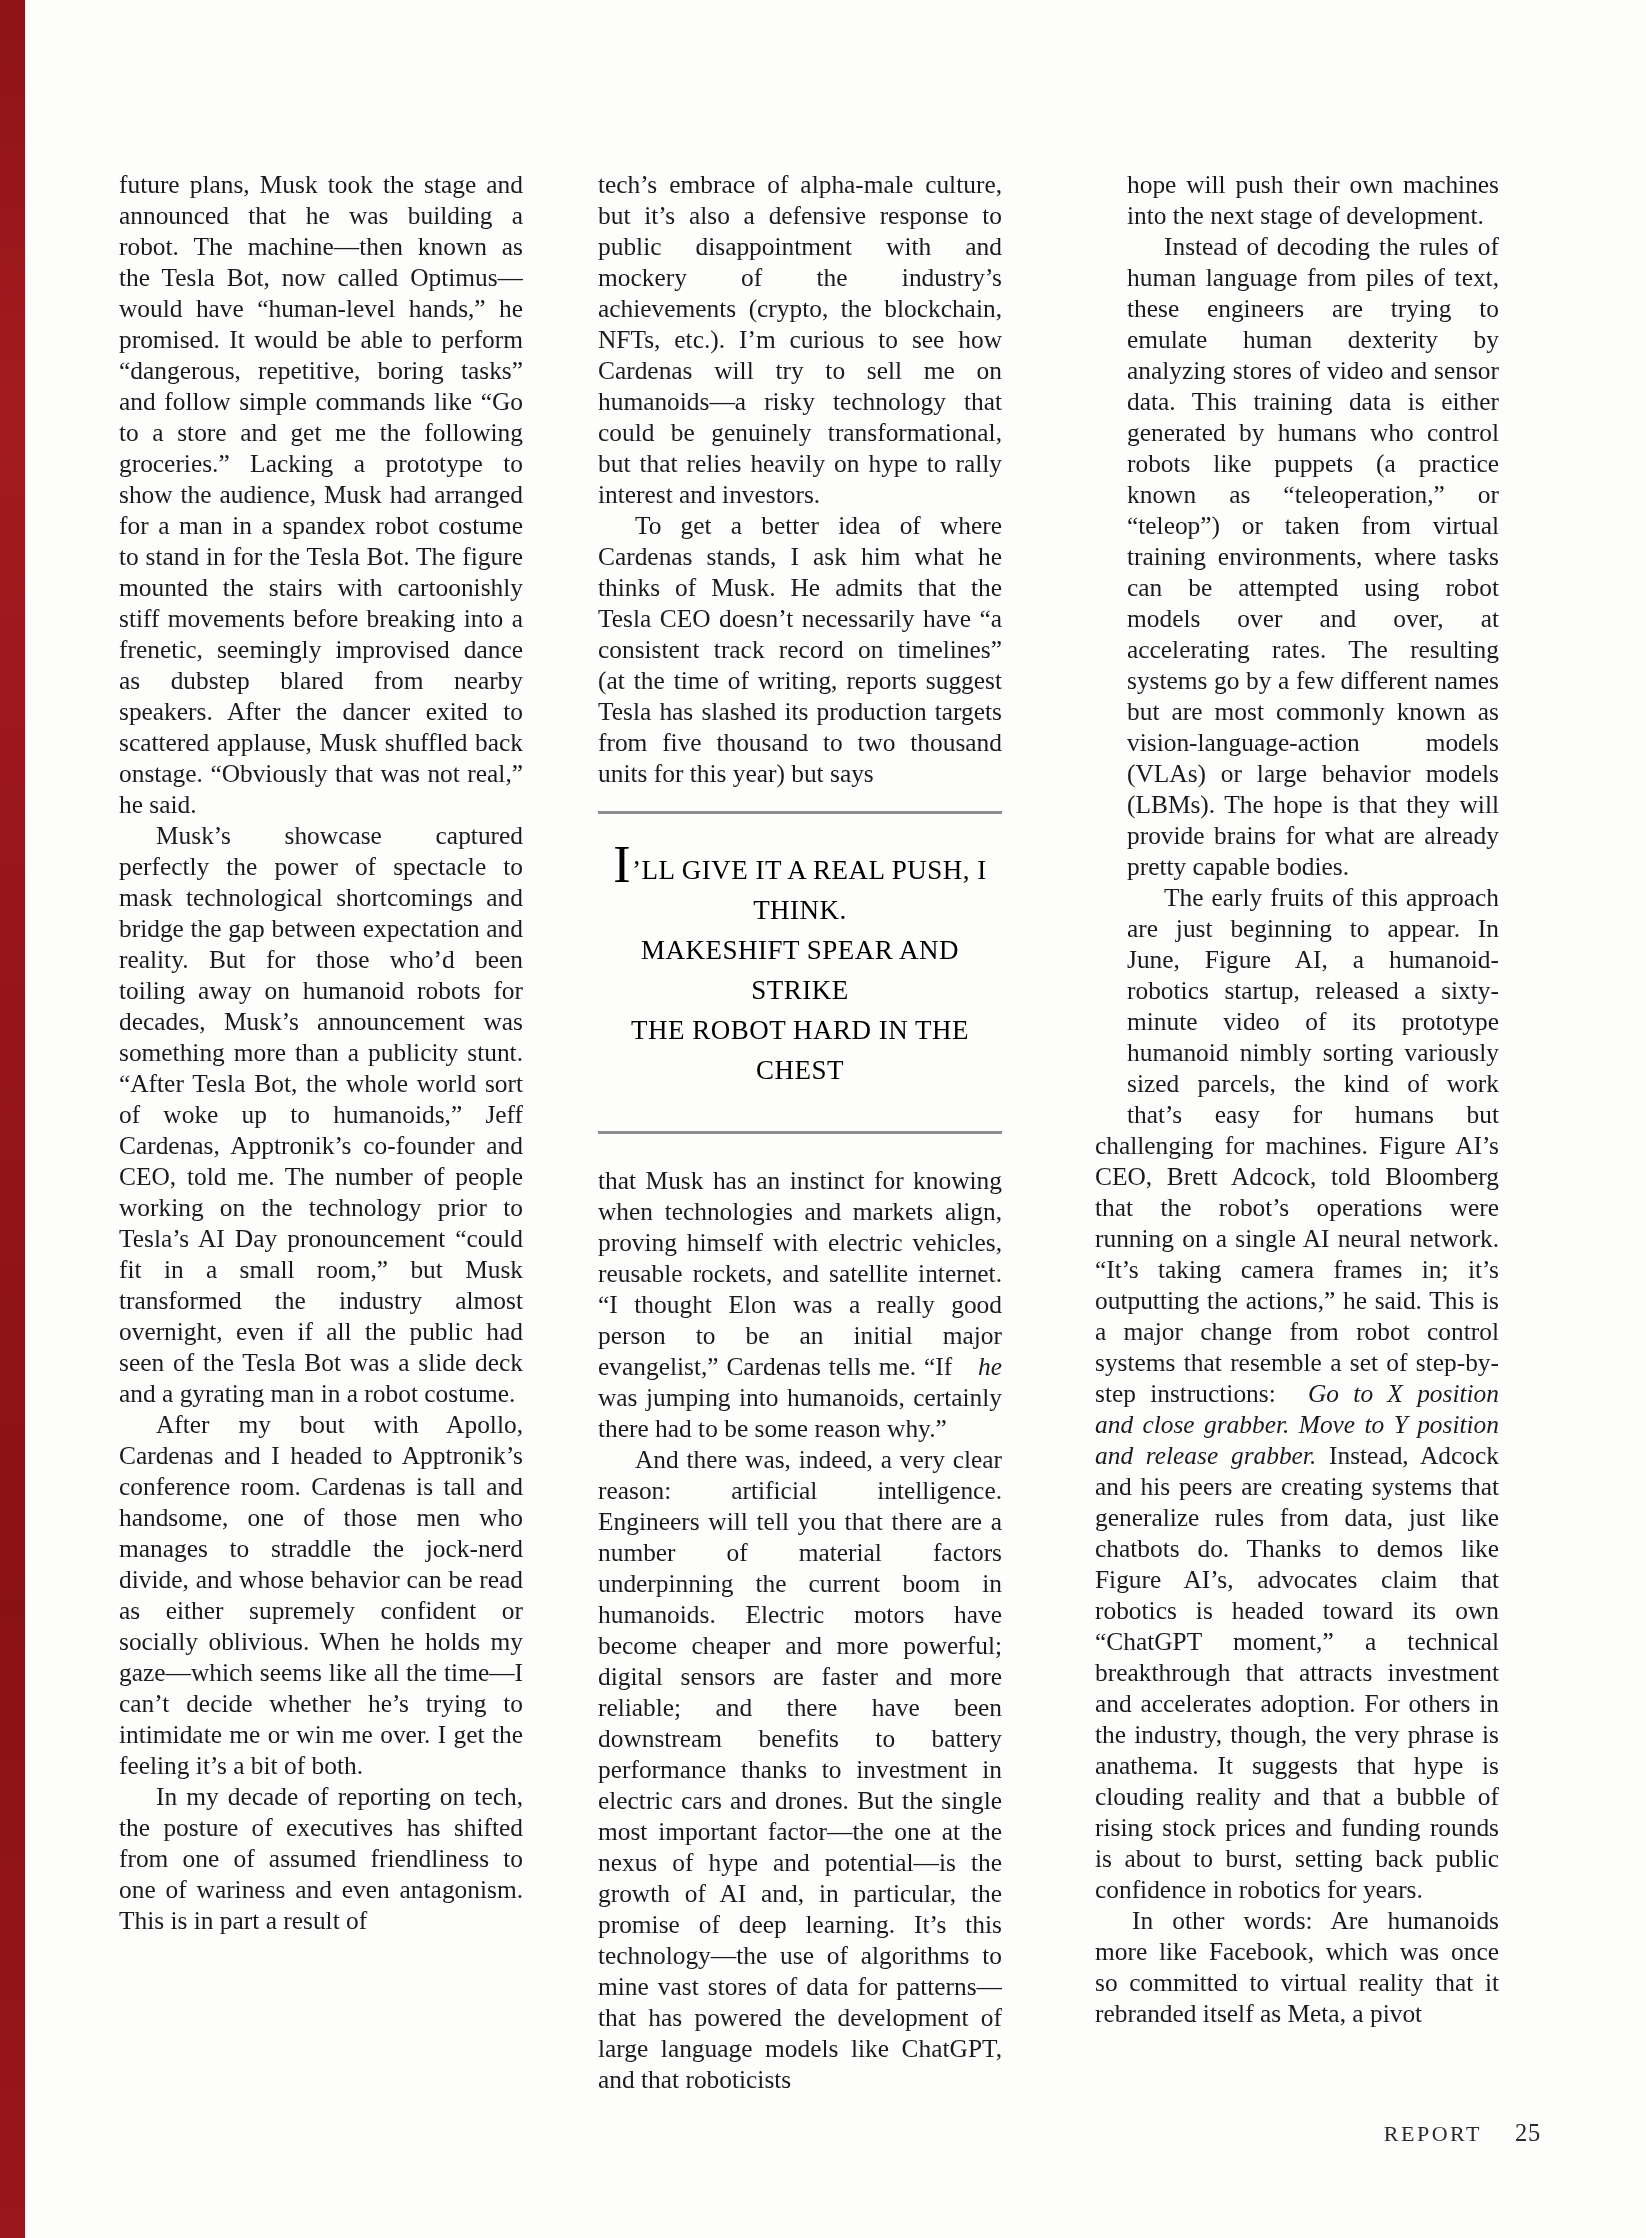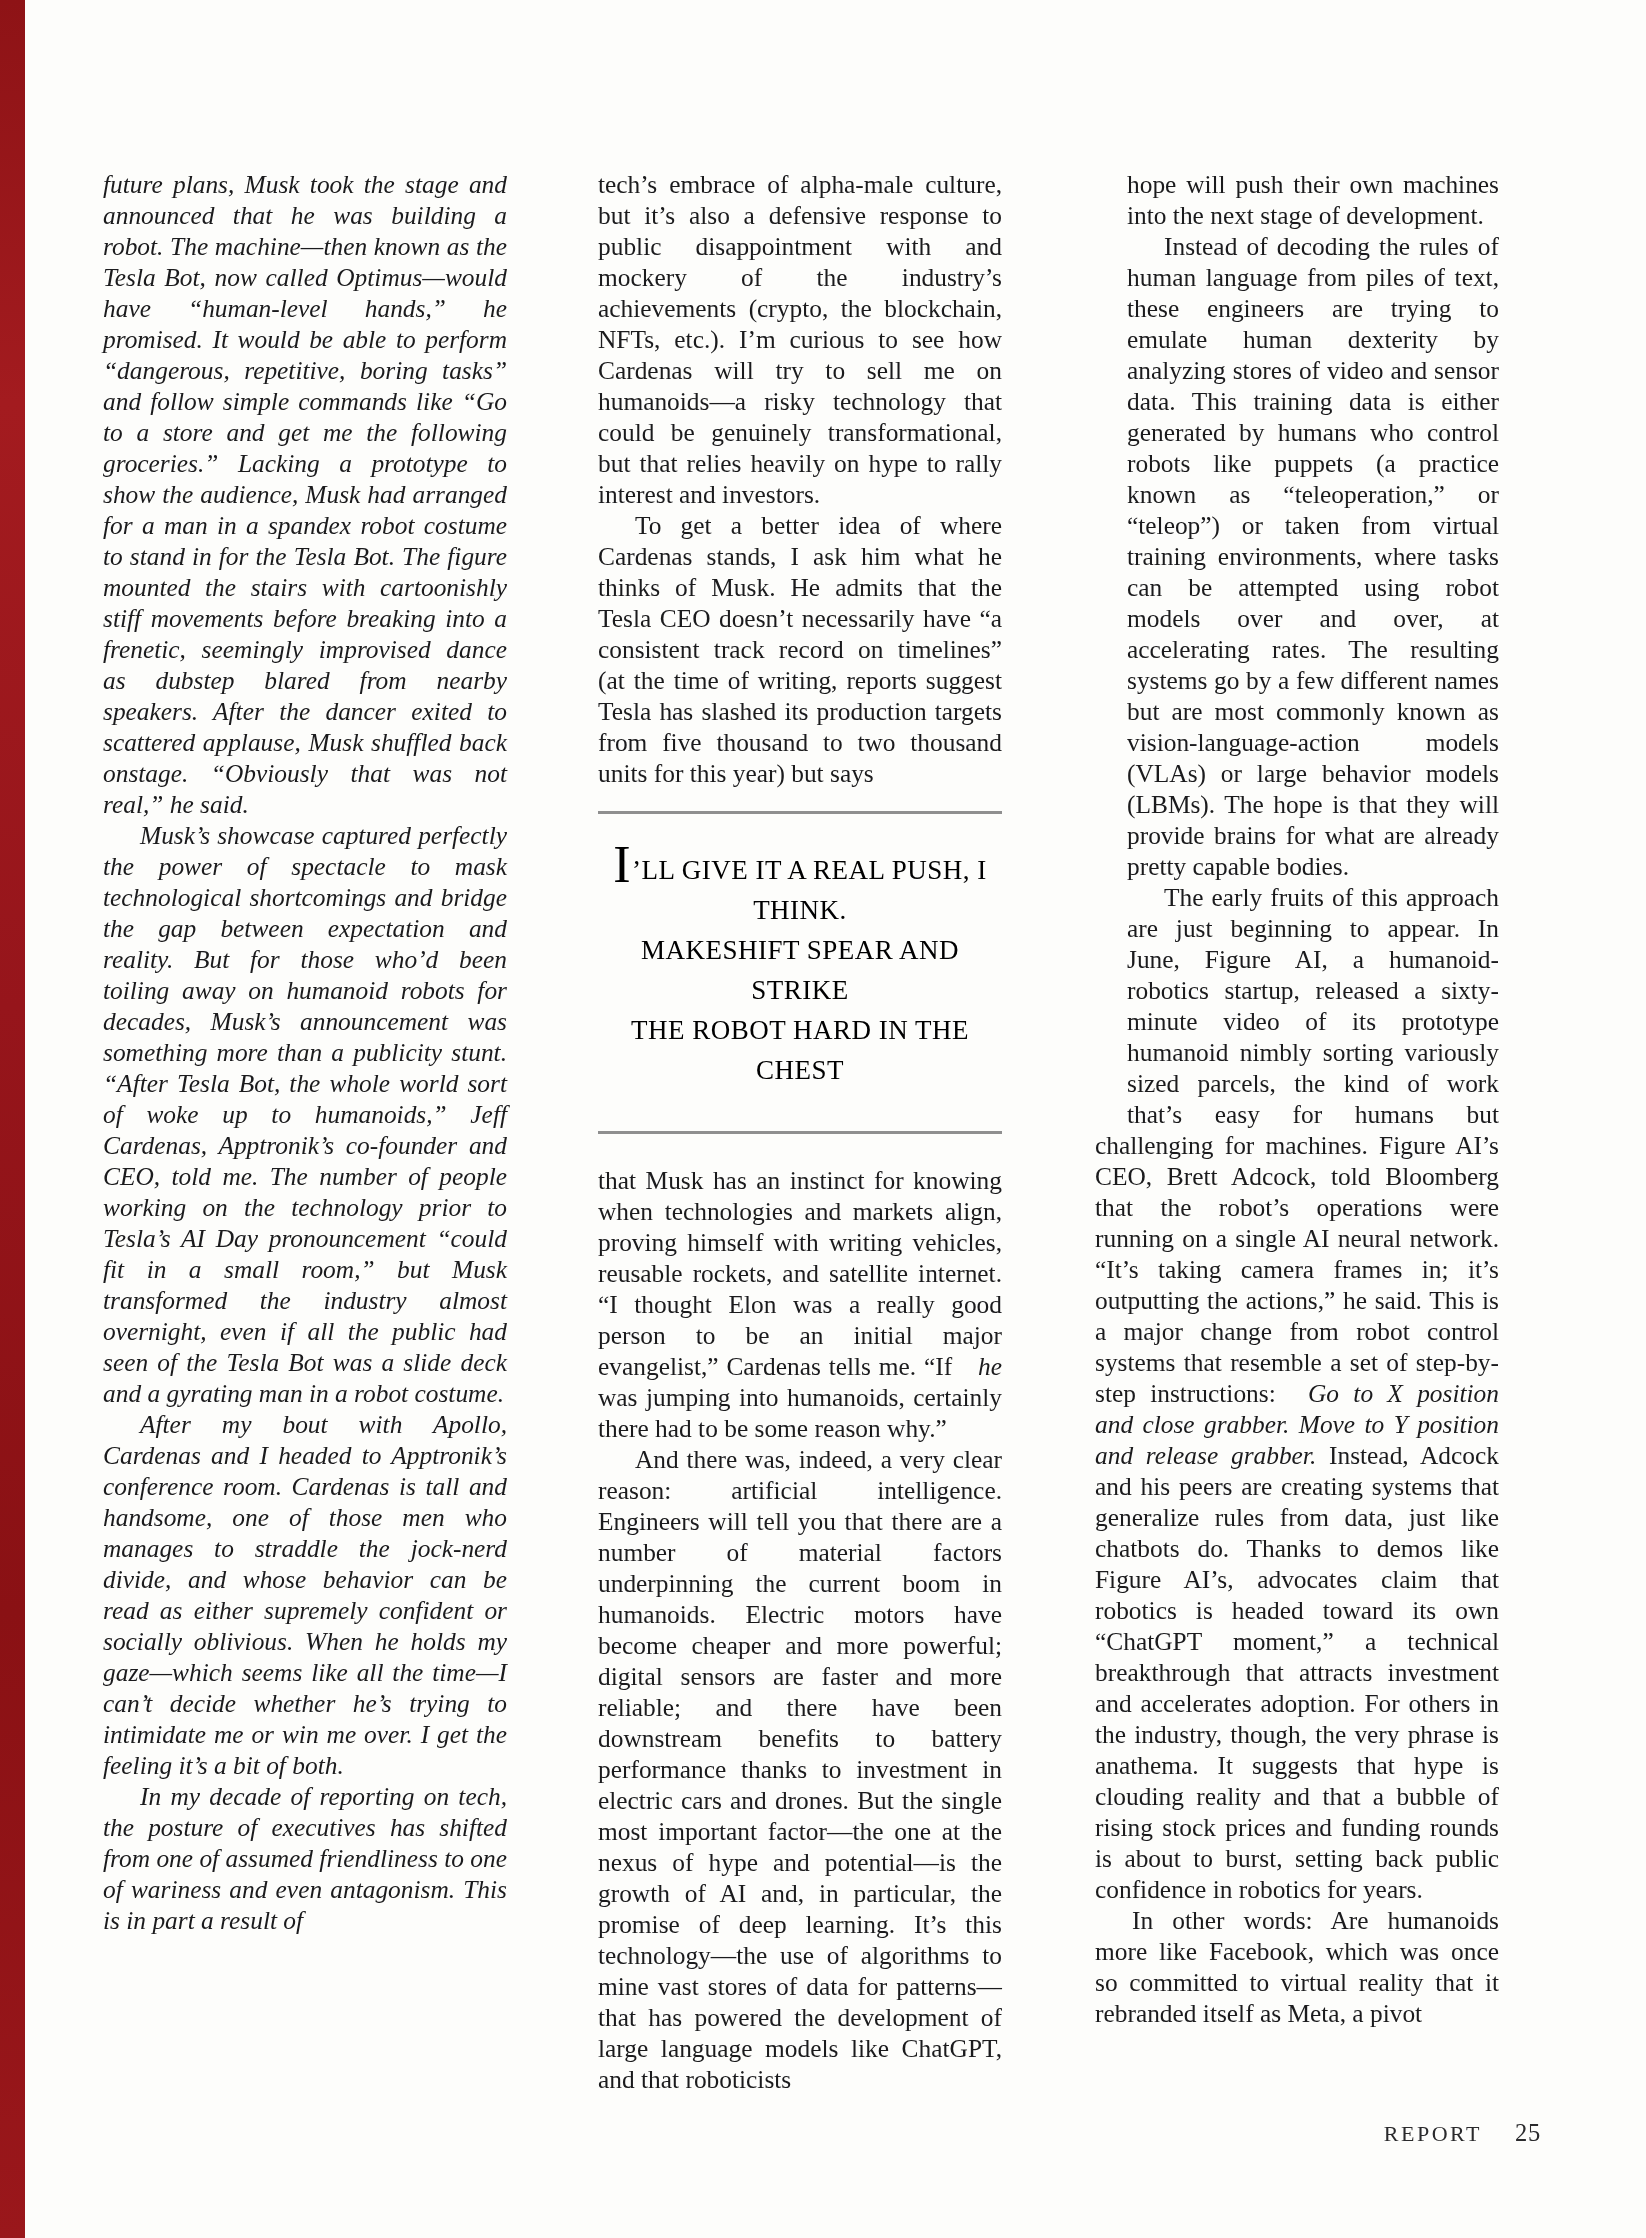--- a/index.html
+++ b/index.html
@@ -13,21 +13,21 @@
     background:linear-gradient(180deg,#8e1316 0%,#a31b1f 18%,#96151b 45%,#8a1114 72%,#9a171b 100%);
   }
   .col{
     position:absolute;top:169px;width:404px;
     font-size:25.4px;line-height:31px;
     text-align:justify;
     hyphens:auto;-webkit-hyphens:auto;
   }
   .col p{margin:0;padding:0;}
   .col p.indent{text-indent:37px;}
-  .col1{left:103px;font-style:italic;}
+  .col1{left:119px;}
   .col2{left:598px;}
   .col3{left:1095px;}
   .it{font-style:italic;margin-left:18px;}
   .pullquote{
     margin:22px 0 30.5px 0;
     border-top:3.4px solid #8f8f8f;
     border-bottom:3.4px solid #8f8f8f;
     padding:36px 1.7px 41px 1.7px;
     text-align:center;text-indent:0;
     font-size:27px;line-height:40px;
@@ -61,21 +61,21 @@
 <div class="col col2">
   <p>tech’s embrace of alpha-male culture, but it’s also a defensive response to public disappointment with and mockery of the industry’s achievements (crypto, the blockchain, NFTs, etc.). I’m curious to see how Cardenas will try to sell me on humanoids—a risky technology that could be genuinely transformational, but that relies heavily on hype to rally interest and investors.</p>
   <p class="indent">To get a better idea of where Cardenas stands, I ask him what he thinks of Musk. He admits that the Tesla CEO doesn’t necessarily have “a consistent track record on timelines” (at the time of writing, reports suggest Tesla has slashed its production targets from five thousand to two thousand units for this year) but says</p>
 
   <div class="pullquote">
     <span class="line"><span class="pq-initial">I</span><span>’LL GIVE IT A REAL PUSH, I THINK.</span></span>
     <span class="line">MAKESHIFT SPEAR AND STRIKE</span>
     <span class="line">THE ROBOT HARD IN THE CHEST</span>
   </div>
 
-  <p><span>that Musk has an instinct for knowing when technologies and markets align, proving himself with writing vehicles, reusable rockets, and satellite internet. “I thought Elon was a really good person to be an initial major evangelist,” Cardenas tells me. “If </span><span class="it">he</span><span> was jumping into humanoids, certainly there had to be some reason why.”</span></p>
+  <p><span>that Musk has an instinct for knowing when technologies and markets align, proving himself with electric vehicles, reusable rockets, and satellite internet. “I thought Elon was a really good person to be an initial major evangelist,” Cardenas tells me. “If </span><span class="it">he</span><span> was jumping into humanoids, certainly there had to be some reason why.”</span></p>
   <p class="indent">And there was, indeed, a very clear reason: artificial intelligence. Engineers will tell you that there are a number of material factors underpinning the current boom in humanoids. Electric motors have become cheaper and more powerful; digital sensors are faster and more reliable; and there have been downstream benefits to battery performance thanks to investment in electric cars and drones. But the single most important factor—the one at the nexus of hype and potential—is the growth of AI and, in particular, the promise of deep learning. It’s this technology—the use of algorithms to mine vast stores of data for patterns—that has powered the development of large language models like ChatGPT, and that roboticists</p>
 </div>
 
 <div class="col col3">
   <span class="pq-intrude"></span>
   <p>hope will push their own machines into the next stage of development.</p>
   <p class="indent">Instead of decoding the rules of human language from piles of text, these engineers are trying to emulate human dexterity by analyzing stores of video and sensor data. This training data is either generated by humans who control robots like puppets (a practice known as “teleoperation,” or “teleop”) or taken from virtual training environments, where tasks can be attempted using robot models over and over, at accelerating rates. The resulting systems go by a few different names but are most commonly known as vision-language-action models (VLAs) or large behavior models (LBMs). The hope is that they will provide brains for what are already pretty capable bodies.</p>
   <p class="indent"><span>The early fruits of this approach are just beginning to appear. In June, Figure AI, a humanoid-robotics startup, released a sixty-minute video of its prototype humanoid nimbly sorting variously sized parcels, the kind of work that’s easy for humans but challenging for machines. Figure AI’s CEO, Brett Adcock, told Bloomberg that the robot’s operations were running on a single AI neural network. “It’s taking camera frames in; it’s outputting the actions,” he said. This is a major change from robot control systems that resemble a set of step-by-step instructions: </span><span class="it">Go to X position and close grabber. Move to Y position and release grabber.</span><span> Instead, Adcock and his peers are creating systems that generalize rules from data, just like chatbots do. Thanks to demos like Figure AI’s, advocates claim that robotics is headed toward its own “ChatGPT moment,” a technical breakthrough that attracts investment and accelerates adoption. For others in the industry, though, the very phrase is anathema. It suggests that hype is clouding reality and that a bubble of rising stock prices and funding rounds is about to burst, setting back public confidence in robotics for years.</span></p>
   <p class="indent">In other words: Are humanoids more like Facebook, which was once so committed to virtual reality that it rebranded itself as Meta, a pivot</p>
 </div>

